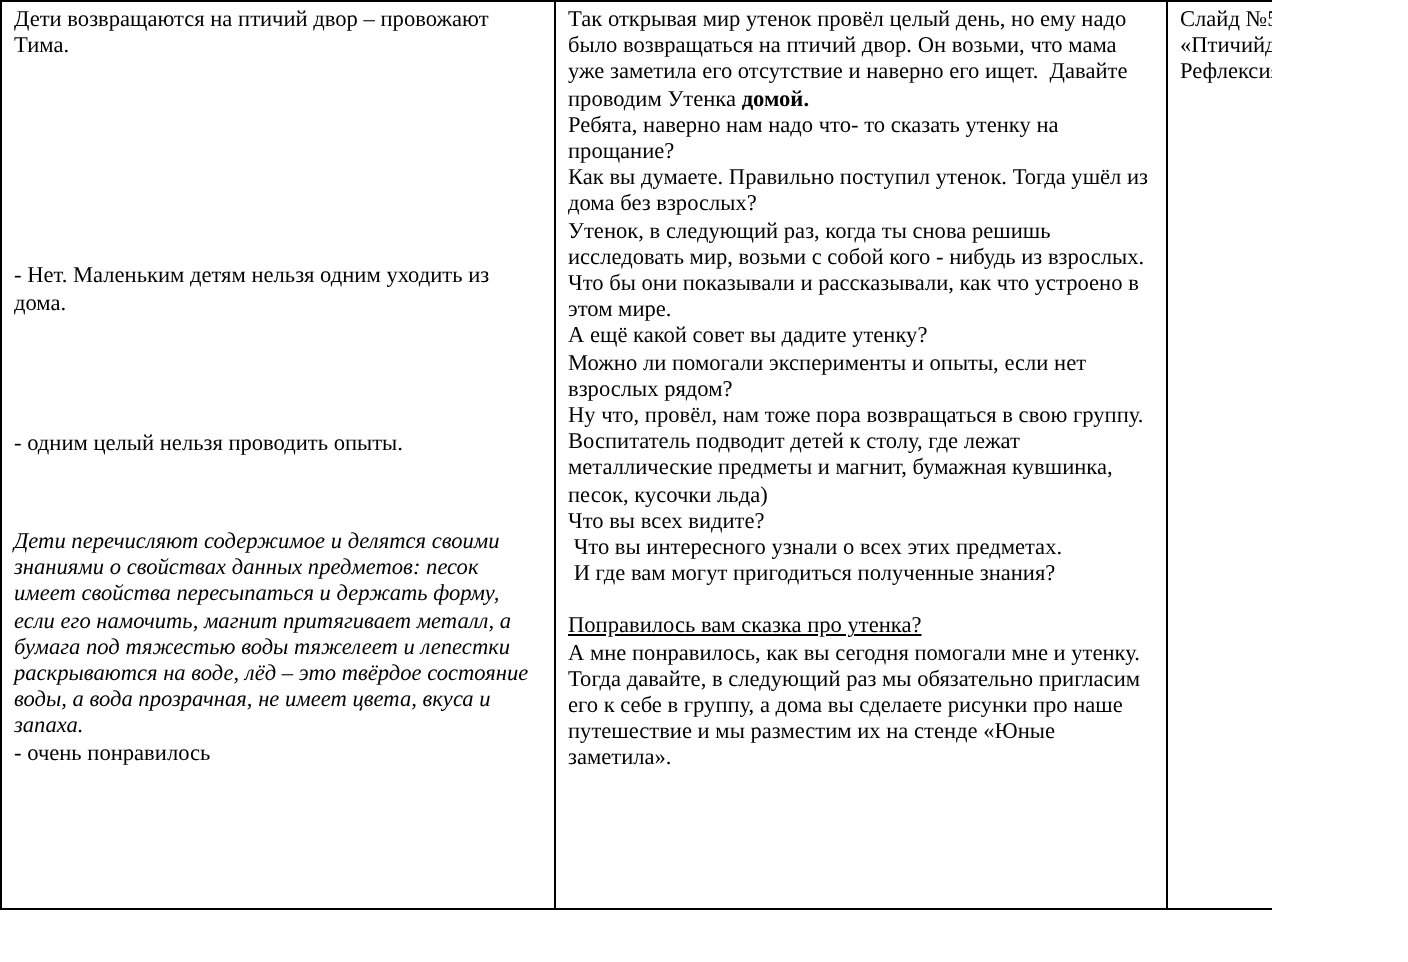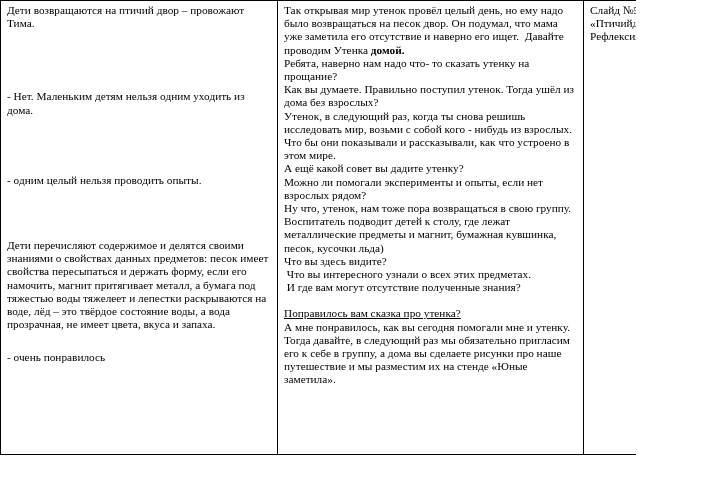--- a/index.html
+++ b/index.html
@@ -26,24 +26,24 @@
   col.c2 { width: 306px; }
   col.c3 { width: 121px; }
   td.cell {
     border: 1px solid #000000;
     vertical-align: top;
     padding: 3px 5px 3px 6px;
   }
   p.para { white-space: pre-wrap; }
   .b { font-weight: bold; text-align: right; }
   
-  .gap-l1 { margin-top: 60px; }
+  .gap-l1 { margin-top: 102px; }
   .gap-l2 { margin-top: 57px; }
-  .gap-l3 { margin-top: 52px; }
-  .gap-l4 { margin-top: 20px; }
+  .gap-l3 { margin-top: 36px; font-style: italic; }
+  .gap-l4 { }
   .gap-m1 { margin-top: 13px; text-decoration: underline; }
   .gap-r1 { }
 </style>
 </head>
 <body>
 
 <div class="page">
   <table class="doc-table">
     <colgroup>
       <col class="c1">
@@ -55,31 +55,31 @@
 
         <td class="cell">
           <p class="para">Дети возвращаются на птичий двор – провожают Тима.</p>
           <p class="para gap-l1">- Нет. Маленьким детям нельзя одним уходить из дома.</p>
           <p class="para gap-l2">- одним целый нельзя проводить опыты.</p>
           <p class="para gap-l3">Дети перечисляют содержимое и делятся своими знаниями о свойствах данных предметов: песок имеет свойства пересыпаться и держать форму, если его намочить, магнит притягивает металл, а бумага под тяжестью воды тяжелеет и лепестки раскрываются на воде, лёд – это твёрдое состояние воды, а вода прозрачная, не имеет цвета, вкуса и запаха.</p>
           <p class="para gap-l4">- очень понравилось</p>
         </td>
 
         <td class="cell">
-          <p class="para"><span>Так открывая мир утенок провёл целый день, но ему надо было возвращаться на песок двор. Он подумал, что мама уже заметила его отсутствие и наверно его ищет.  Давайте проводим Утенка </span><span class="b">домой.</span></p>
+          <p class="para"><span>Так открывая мир утенок провёл целый день, но ему надо было возвращаться на птичий двор. Он возьми, что мама уже заметила его отсутствие и наверно его ищет.  Давайте проводим Утенка </span><span class="b">домой.</span></p>
           <p class="para">Ребята, наверно нам надо что- то сказать утенку на прощание?</p>
           <p class="para">Как вы думаете. Правильно поступил утенок. Тогда ушёл из дома без взрослых?</p>
           <p class="para">Утенок, в следующий раз, когда ты снова решишь исследовать мир, возьми с собой кого - нибудь из взрослых. Что бы они показывали и рассказывали, как что устроено в этом мире.</p>
           <p class="para">А ещё какой совет вы дадите утенку?</p>
           <p class="para">Можно ли помогали эксперименты и опыты, если нет взрослых рядом?</p>
-          <p class="para">Ну что, утенок, нам тоже пора возвращаться в свою группу.</p>
+          <p class="para">Ну что, провёл, нам тоже пора возвращаться в свою группу.</p>
           <p class="para">Воспитатель подводит детей к столу, где лежат металлические предметы и магнит, бумажная кувшинка, песок, кусочки льда)</p>
-          <p class="para">Что вы здесь видите?</p>
+          <p class="para">Что вы всех видите?</p>
           <p class="para"> Что вы интересного узнали о всех этих предметах.</p>
-          <p class="para"> И где вам могут отсутствие полученные знания?</p>
+          <p class="para"> И где вам могут пригодиться полученные знания?</p>
           <p class="para gap-m1">Поправилось вам сказка про утенка?</p>
           <p class="para">А мне понравилось, как вы сегодня помогали мне и утенку.</p>
           <p class="para">Тогда давайте, в следующий раз мы обязательно пригласим его к себе в группу, а дома вы сделаете рисунки про наше путешествие и мы разместим их на стенде «Юные заметила».</p>
         </td>
 
         <td class="cell">
           <p class="para">Слайд №5 «Птичийдвор»</p>
           <p class="para gap-r1">Рефлексия</p>
         </td>
 

